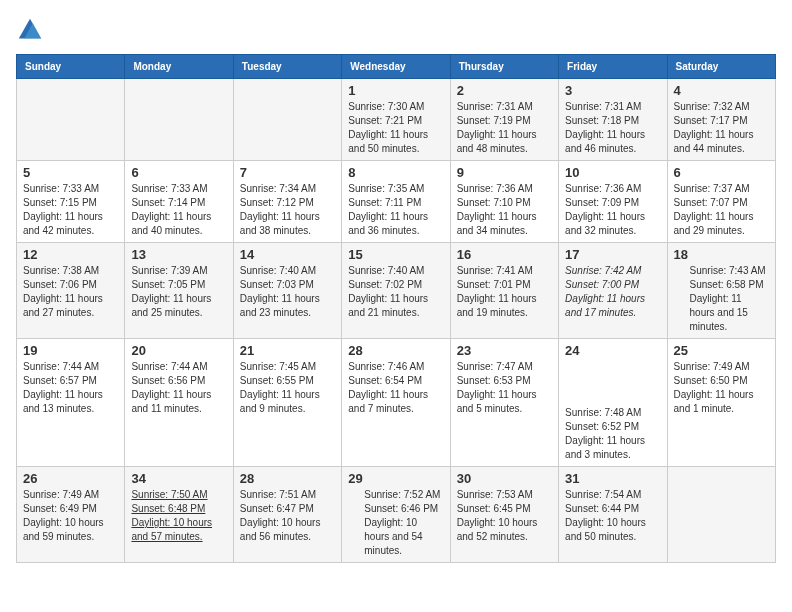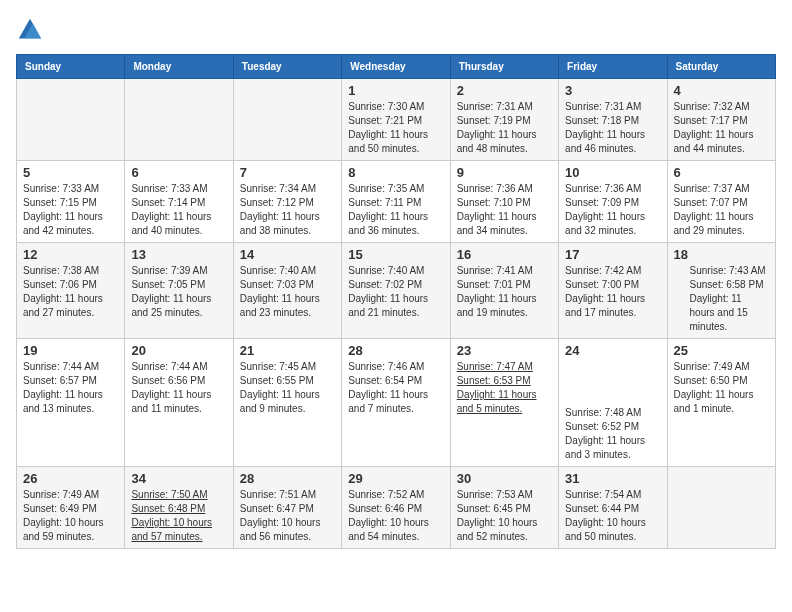--- a/index.html
+++ b/index.html
@@ -231,21 +231,21 @@
 Daylight: 11 hours and 21 minutes.</div>
         </td>
         <td>
           <span class="day-number">16</span>
           <div class="day-info" style="white-space: pre-line;">Sunrise: 7:41 AM
 Sunset: 7:01 PM
 Daylight: 11 hours and 19 minutes.</div>
         </td>
         <td>
           <span class="day-number">17</span>
-          <div class="day-info" style="white-space: pre-line;">Sunrise: 7:42 AM
+          <div class="day-info" style="white-space: pre-line; font-style: italic;">Sunrise: 7:42 AM
 Sunset: 7:00 PM
 Daylight: 11 hours and 17 minutes.</div>
         </td>
         <td>
           <span class="day-number">18</span>
           <div class="day-info" style="white-space: pre-line; margin-left: 16px;">Sunrise: 7:43 AM
 Sunset: 6:58 PM
 Daylight: 11 hours and 15 minutes.</div>
         </td>
       </tr>
@@ -269,21 +269,21 @@
 Daylight: 11 hours and 9 minutes.</div>
         </td>
         <td>
           <span class="day-number">28</span>
           <div class="day-info" style="white-space: pre-line;">Sunrise: 7:46 AM
 Sunset: 6:54 PM
 Daylight: 11 hours and 7 minutes.</div>
         </td>
         <td>
           <span class="day-number">23</span>
-          <div class="day-info" style="white-space: pre-line; text-decoration: underline;">Sunrise: 7:47 AM
+          <div class="day-info" style="white-space: pre-line;">Sunrise: 7:47 AM
 Sunset: 6:53 PM
 Daylight: 11 hours and 5 minutes.</div>
         </td>
         <td>
           <span class="day-number">24</span>
           <div class="day-info" style="white-space: pre-line; margin-top: 48px;">Sunrise: 7:48 AM
 Sunset: 6:52 PM
 Daylight: 11 hours and 3 minutes.</div>
         </td>
         <td>
@@ -307,21 +307,21 @@
 Daylight: 10 hours and 57 minutes.</div>
         </td>
         <td>
           <span class="day-number">28</span>
           <div class="day-info" style="white-space: pre-line;">Sunrise: 7:51 AM
 Sunset: 6:47 PM
 Daylight: 10 hours and 56 minutes.</div>
         </td>
         <td>
           <span class="day-number">29</span>
-          <div class="day-info" style="white-space: pre-line;">Sunrise: 7:52 AM
+          <div class="day-info" style="white-space: pre-line; margin-left: 16px;">Sunrise: 7:52 AM
 Sunset: 6:46 PM
 Daylight: 10 hours and 54 minutes.</div>
         </td>
         <td>
           <span class="day-number">30</span>
           <div class="day-info" style="white-space: pre-line;">Sunrise: 7:53 AM
 Sunset: 6:45 PM
 Daylight: 10 hours and 52 minutes.</div>
         </td>
         <td>

